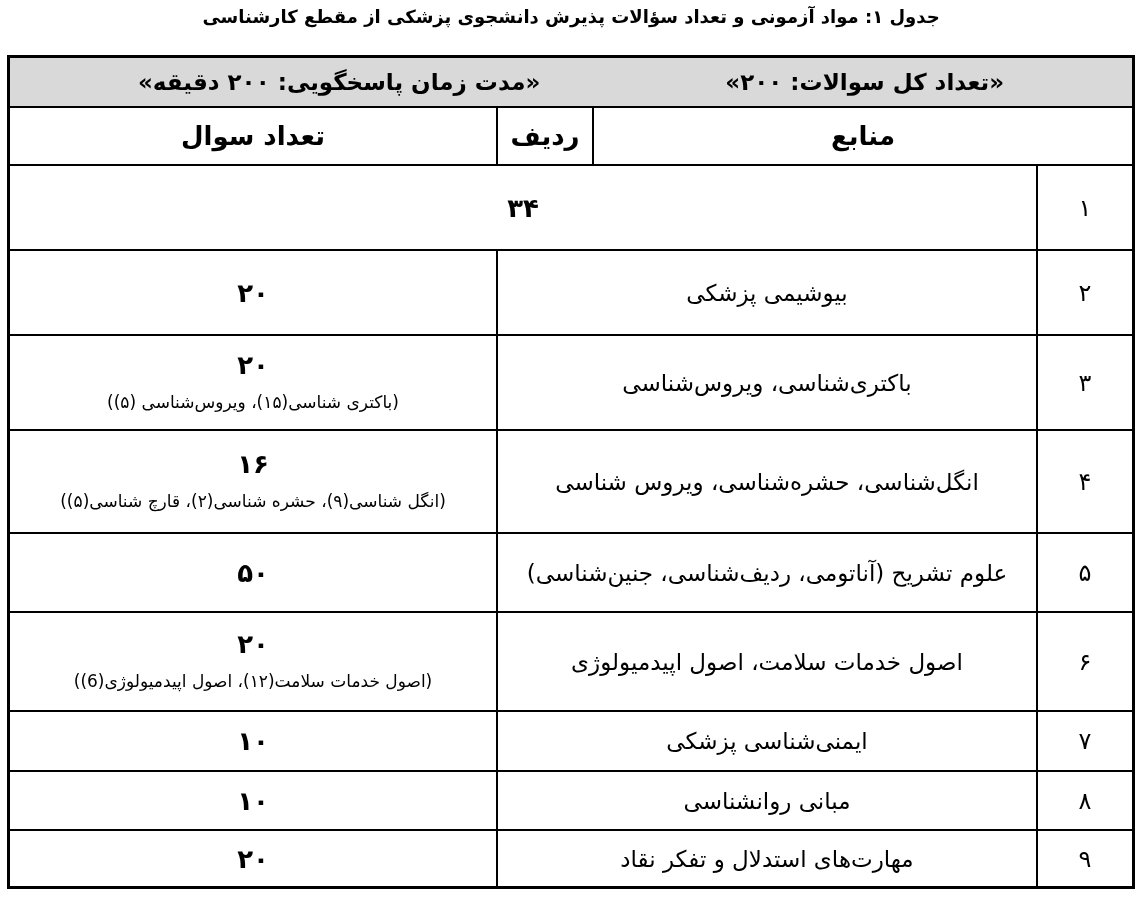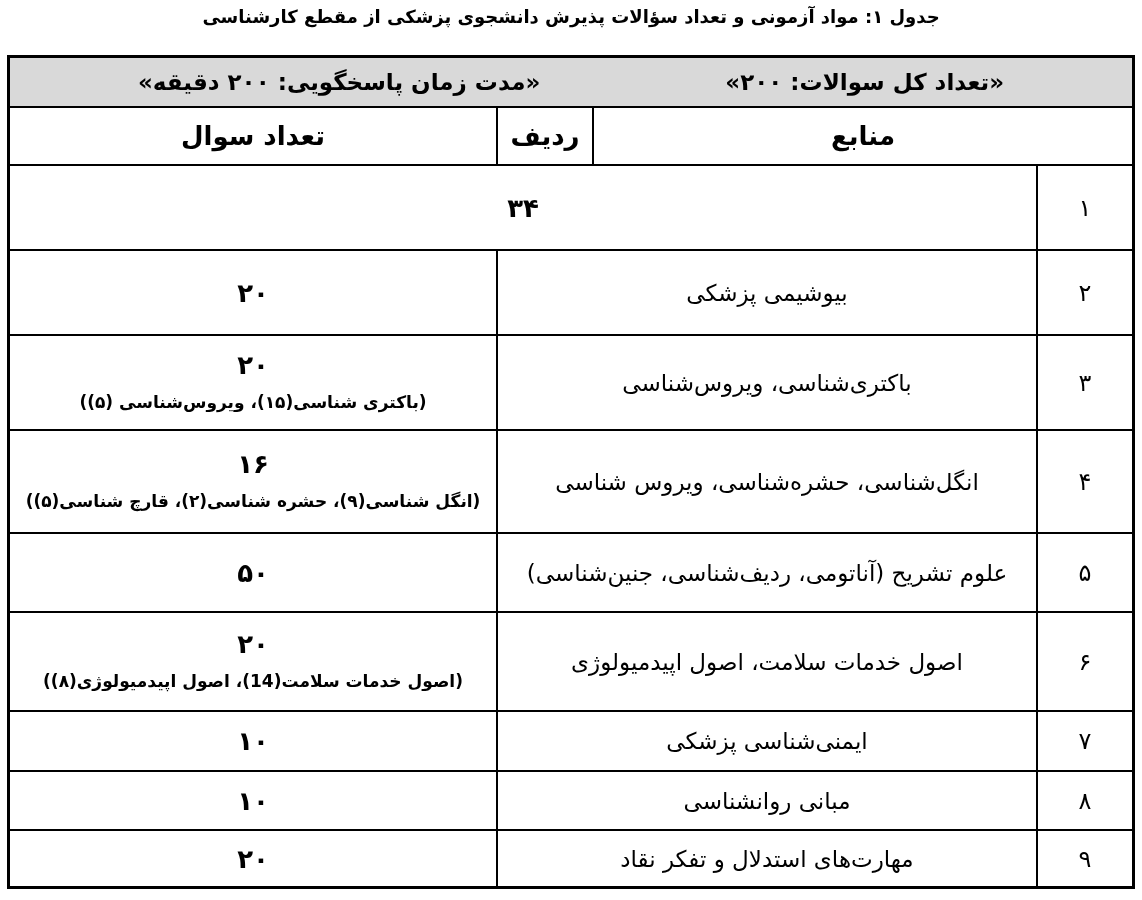--- a/index.html
+++ b/index.html
@@ -58,21 +58,21 @@
   }
   .c-count{
     flex:1;
     flex-direction:column;
     justify-content:center;
     gap:11px;
     font-size:26px;font-weight:bold;
     padding:14px 8px;
   }
   .c-count .sub{
-    font-size:17px;font-weight:bold;
+    font-size:17px;font-weight:normal;
     line-height:1.4;
   }
   .hdr .cell{font-weight:bold;font-size:26px;}
   
   .rh-hdr{height:58px;}
   .rh1{height:85px;}
   .rh2{height:85px;}
   .rh3{height:95px;}
   .rh4{height:103px;}
   .rh5{height:79px;}
@@ -138,21 +138,21 @@
     <div class="cell c-count">
       <div>۵۰</div>
     </div>
   </div>
 
   <div class="trow rh6">
     <div class="cell c-index">۶</div>
     <div class="cell c-src">اصول خدمات سلامت، اصول اپیدمیولوژی</div>
     <div class="cell c-count">
       <div>۲۰</div>
-      <div class="sub">(اصول خدمات سلامت(14)، اصول اپیدمیولوژی(۸))</div>
+      <div class="sub">(اصول خدمات سلامت(۱۲)، اصول اپیدمیولوژی(6))</div>
     </div>
   </div>
 
   <div class="trow rh7">
     <div class="cell c-index">۷</div>
     <div class="cell c-src">ایمنی‌شناسی پزشکی</div>
     <div class="cell c-count">
       <div>۱۰</div>
     </div>
   </div>

